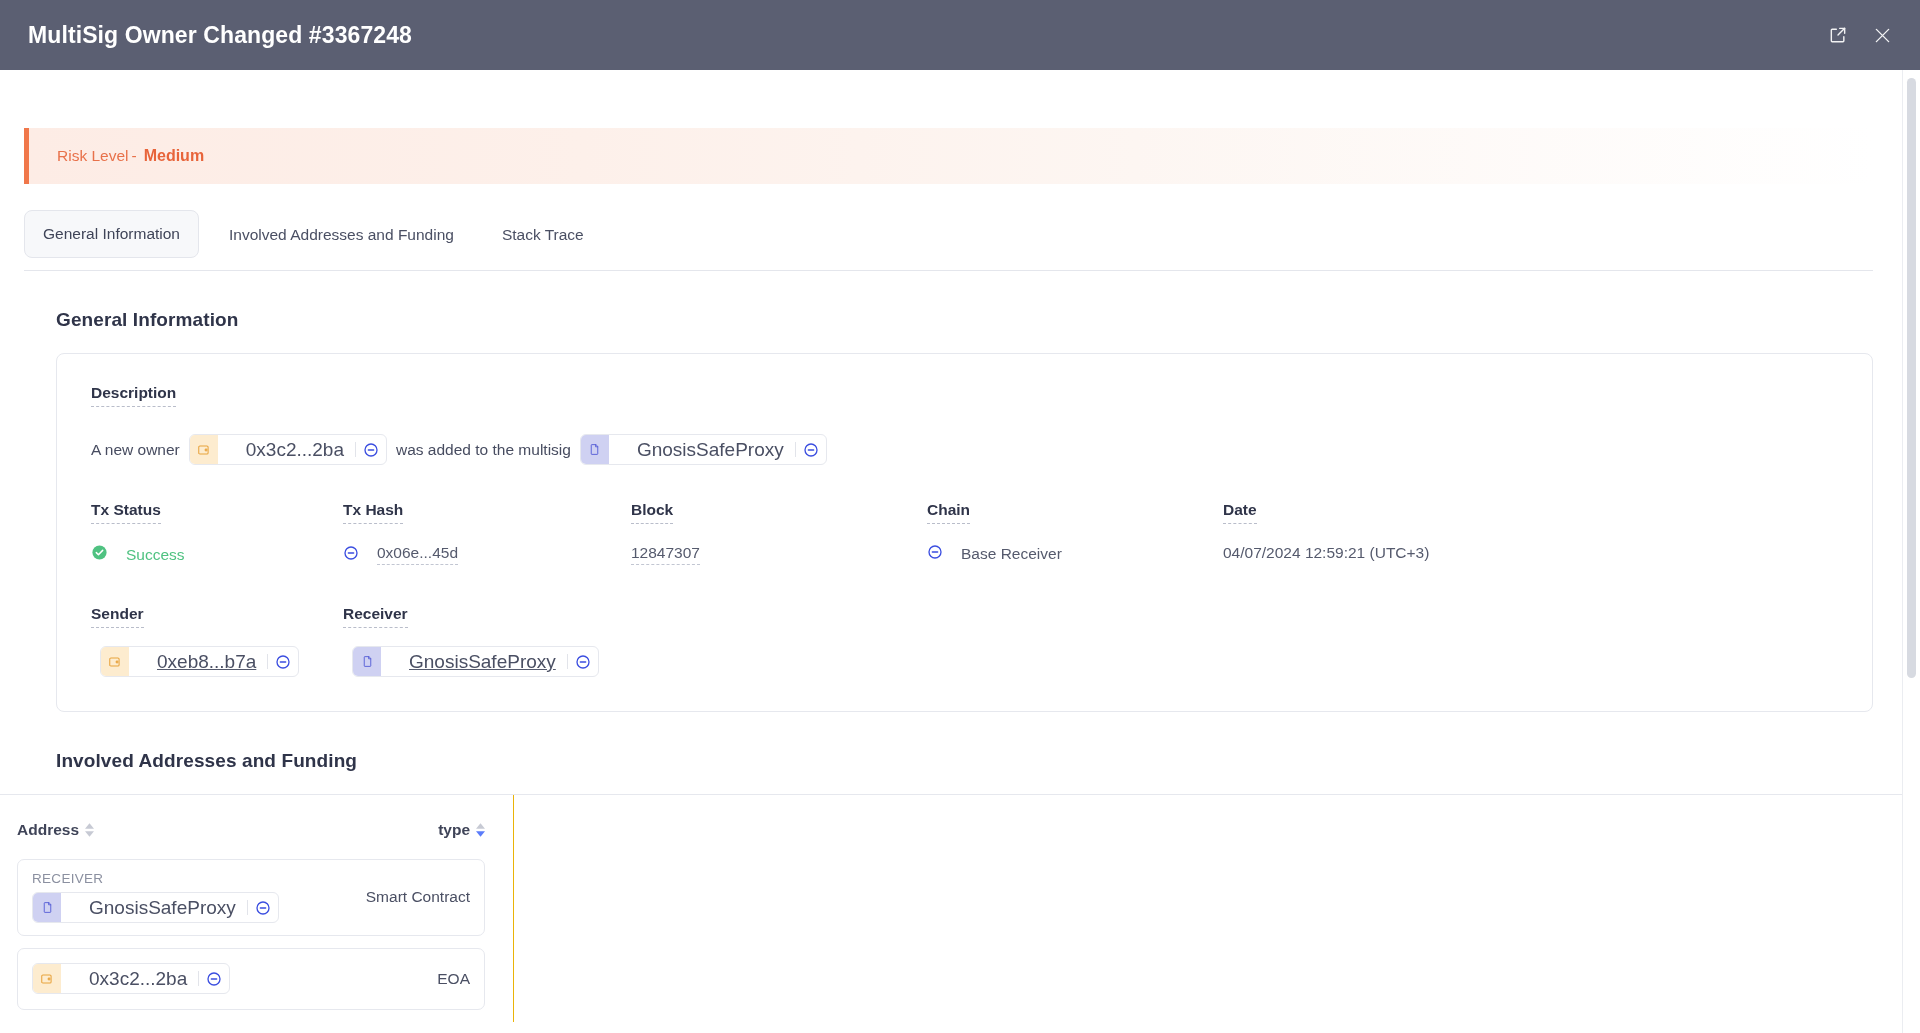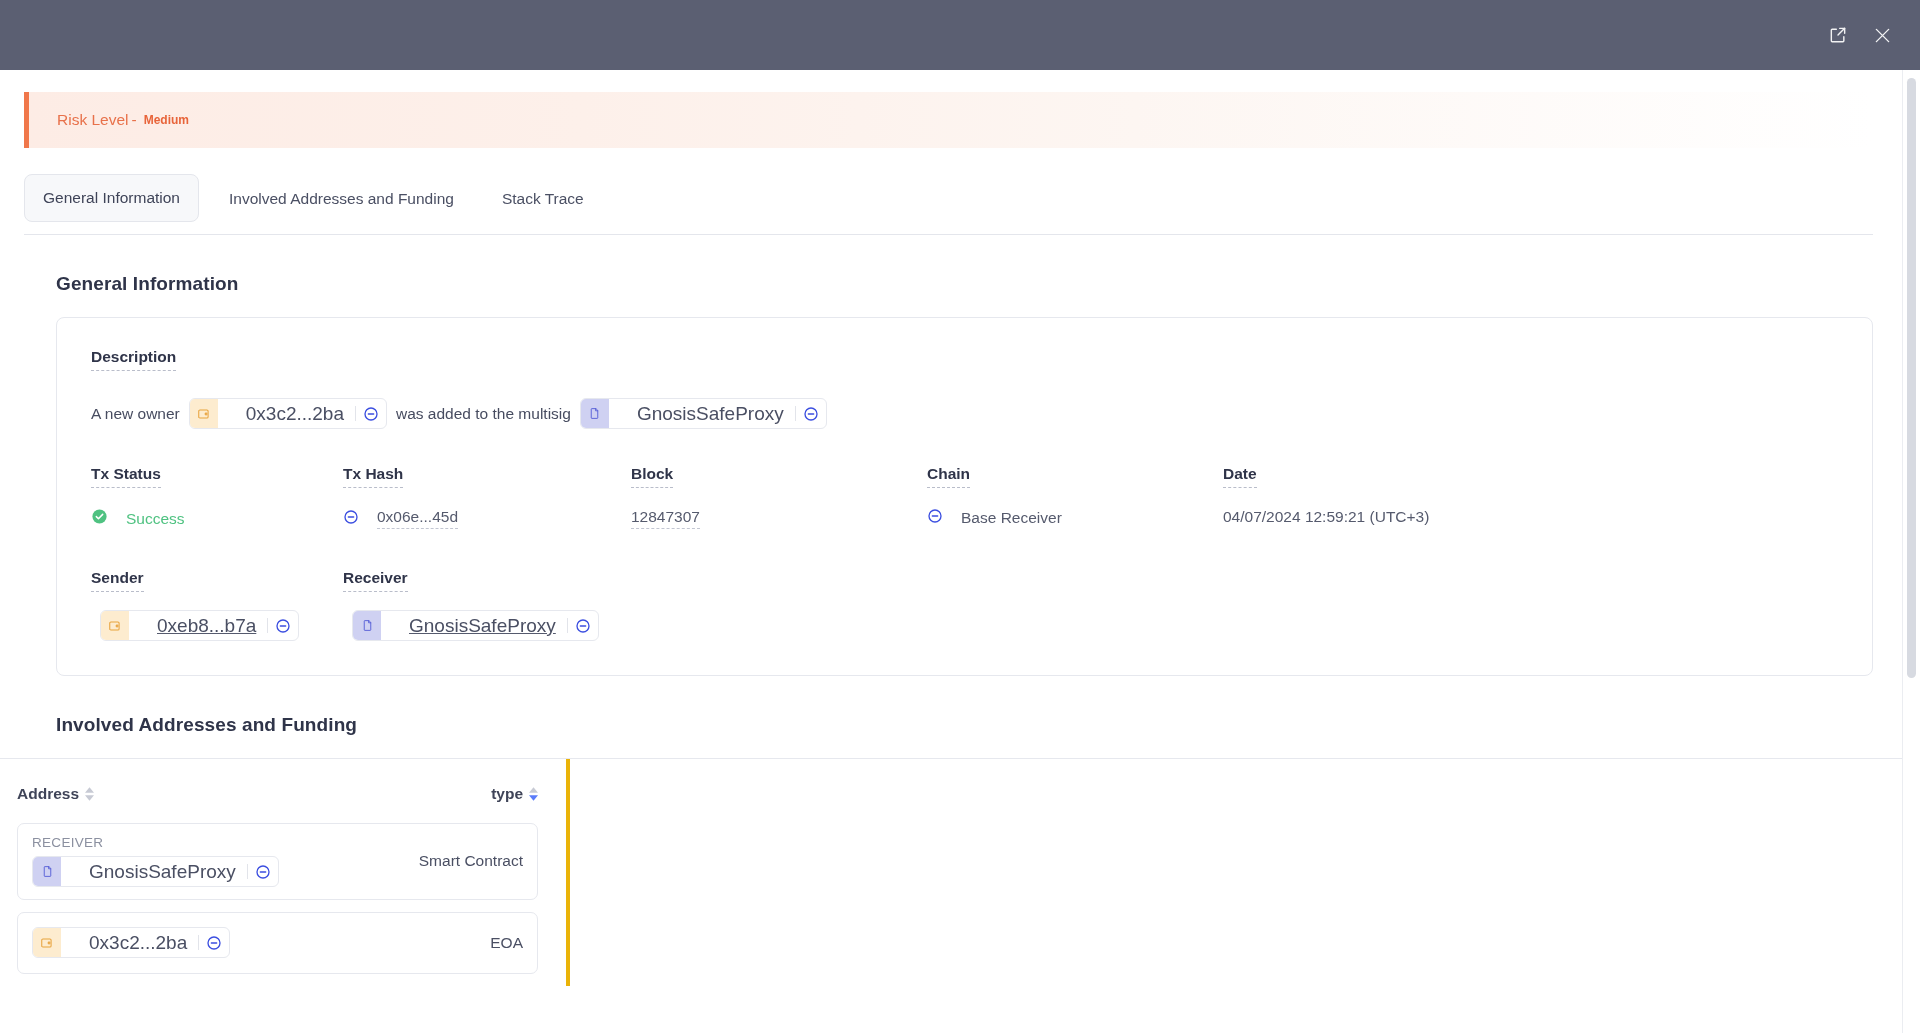--- a/index.html
+++ b/index.html
@@ -22,34 +22,34 @@
   }
   .titlebar-title {
     font-size: 23px; font-weight: bold; letter-spacing: .1px;
     color:#ffffff; line-height:1;
   }
   .titlebar-actions { margin-left:auto; display:flex; align-items:center; gap:20px; }
   .tb-icon { width:24px; height:24px; display:flex; align-items:center; justify-content:center; cursor:pointer; opacity:.92; }
 
   
   .body-wrap { flex:1; position:relative; background:#fff; overflow:hidden; }
-  .content { position:absolute; inset:0 17px 0 0; background:#fff; }
+  .content { position:absolute; inset:0 17px 0 0; background:#fff;margin-top:36px; }
 
   
   .risk-banner {
     margin: 22px 30px 0 24px;
     height: 56px;
     border-left: 5px solid #f0774a;
     background: linear-gradient(90deg, #fdece5 0%, #fdf0ea 30%, #fdf6f2 60%, #ffffff 100%);
     display:flex; align-items:center;
     padding-left: 28px;
   }
   .risk-label { font-size:15.5px; color:#e8714a; }
   .risk-sep { font-size:15.5px; color:#e8714a; margin:0 3px 0 3px; }
-  .risk-value { font-size:12px; font-weight:bold; color:#e8643a; margin-left:4px; }
+  .risk-value { font-size:16px; font-weight:bold; color:#e8643a; margin-left:4px; }
 
   
   .tabs-row {
     margin: 26px 30px 0 24px;
     display:flex; align-items:flex-end; gap:0;
     border-bottom: 1px solid #e4e6ec;
     padding-bottom: 0;
   }
   .tab {
     font-size: 15.5px;
@@ -146,21 +146,21 @@
     margin-top: 40px;
   }
   .fgrid2 .fval { margin-top: 18px; text-decoration: underline; }
 
   
   .table-wrap {
     margin: 0 0 0 0;
     border-top: 1px solid #e6e8ee;
     display:flex;
   }
-  .table-left { width: 570px; border-right:4px solid #eab308; padding: 0 0 0 0; }
+  .table-left { width: 514px; border-right:1px solid #eab308; padding: 0 0 0 0; }
   .table-right { flex:1; }
   .thead {
     display:flex; align-items:center;
     padding: 26px 28px 20px 17px;
   }
   .th {
     font-size:15.5px; color:#3f4458; font-weight:600;
     display:flex; align-items:center; gap:6px; cursor:pointer;
   }
   .th.right { margin-left:auto; }
@@ -188,20 +188,21 @@
     background:#d7dae1; border-radius:5px; cursor:pointer;
   }
   .scroll-track-line { position:absolute; right:17px; top:0; bottom:0; width:1px; background:#ebedf1; }
 </style>
 </head>
 <body>
 
 <div class="app">
 
   <div class="titlebar">
+    <div class="titlebar-title">MultiSig Owner Changed #3367248</div>
     <div class="titlebar-actions">
       <div class="tb-icon">
         <svg width="20" height="20" viewBox="0 0 24 24" fill="none" stroke="#ffffff" stroke-width="1.7" stroke-linecap="round" stroke-linejoin="round">
           <path d="M14 4h6v6"></path>
             <path d="M20 4l-8 8"></path>
           <path d="M19 14v5a1 1 0 0 1-1 1H5a1 1 0 0 1-1-1V6a1 1 0 0 1 1-1h5"></path>
         </svg>
       </div>
       <div class="tb-icon">
         <svg width="21" height="21" viewBox="0 0 24 24" fill="none" stroke="#ffffff" stroke-width="1.6" stroke-linecap="round">

